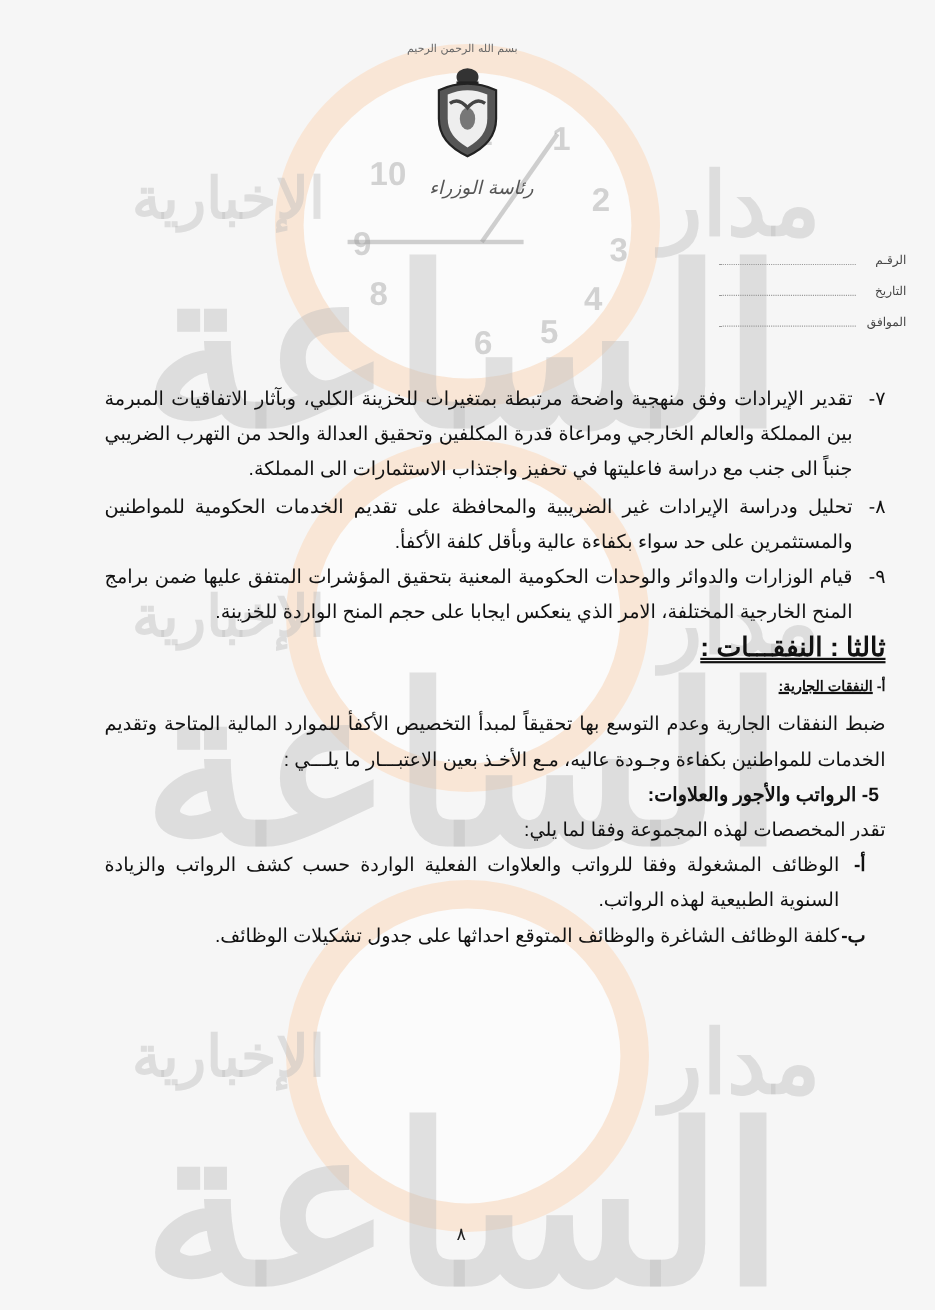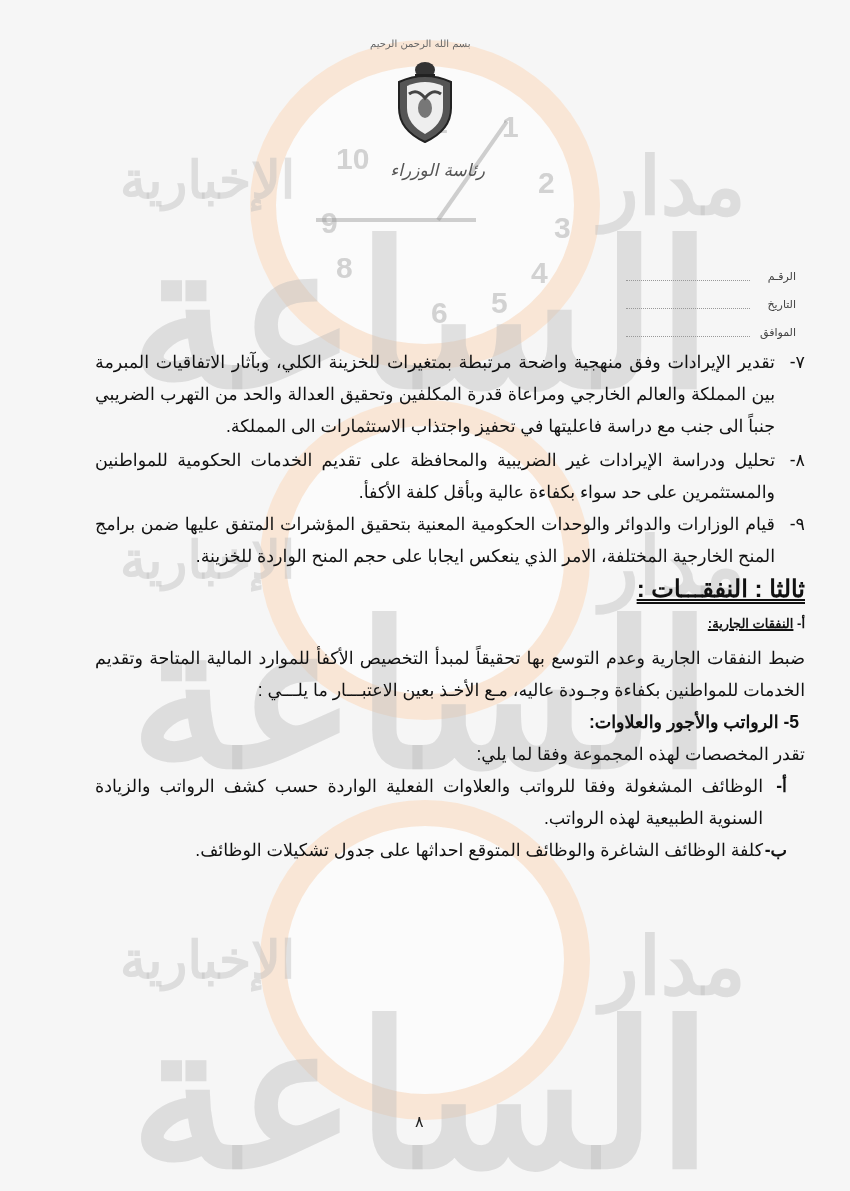--- a/index.html
+++ b/index.html
@@ -17,21 +17,21 @@
   .wm-text { position:absolute; font-family:"Liberation Sans", sans-serif; font-weight:bold;
              color:rgba(190,190,190,0.45); direction:rtl; white-space:nowrap; }
 
   
   .basmala { position:absolute; left:370px; top:38px; width:110px; text-align:left;
              font-family:"DejaVu Serif", serif; font-size:10px; color:#666; }
   .emblem { position:absolute; left:393px; top:60px; width:64px; height:86px; }
   .ministry { position:absolute; left:365px; top:160px; width:120px; text-align:right;
               font-family:"DejaVu Serif", serif; font-size:17px; color:#555; font-style:italic; }
 
-  .meta { position:absolute; right:54px; top:222px; width:170px; direction:rtl;margin-top:40px; }
+  .meta { position:absolute; right:26px; top:222px; width:170px; direction:rtl; }
   .meta-row { display:flex; align-items:center; height:28px; font-size:11px; color:#444; }
   .meta-row .lbl { width:40px; text-align:right; }
   .meta-row .dots { flex:1; border-bottom:1px dotted #999; margin-right:6px; height:8px; }
 
   
   .content { position:absolute; left:95px; right:45px; top:346px; direction:rtl; text-align:justify;
              font-family:"Liberation Sans", sans-serif; font-size:17.5px; line-height:32px; color:#111; }
   .item { display:flex; }
   .item .num { width:30px; flex:none; white-space:nowrap; }
   .item .txt { flex:1; text-align:justify; }

